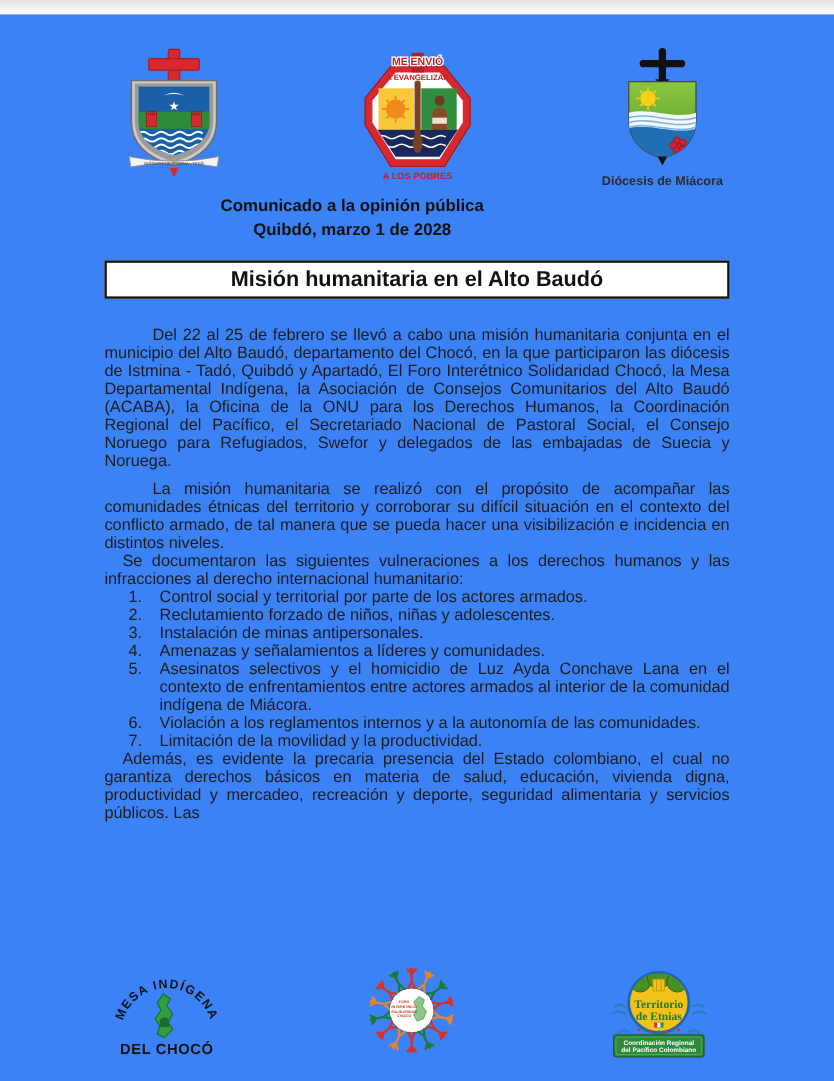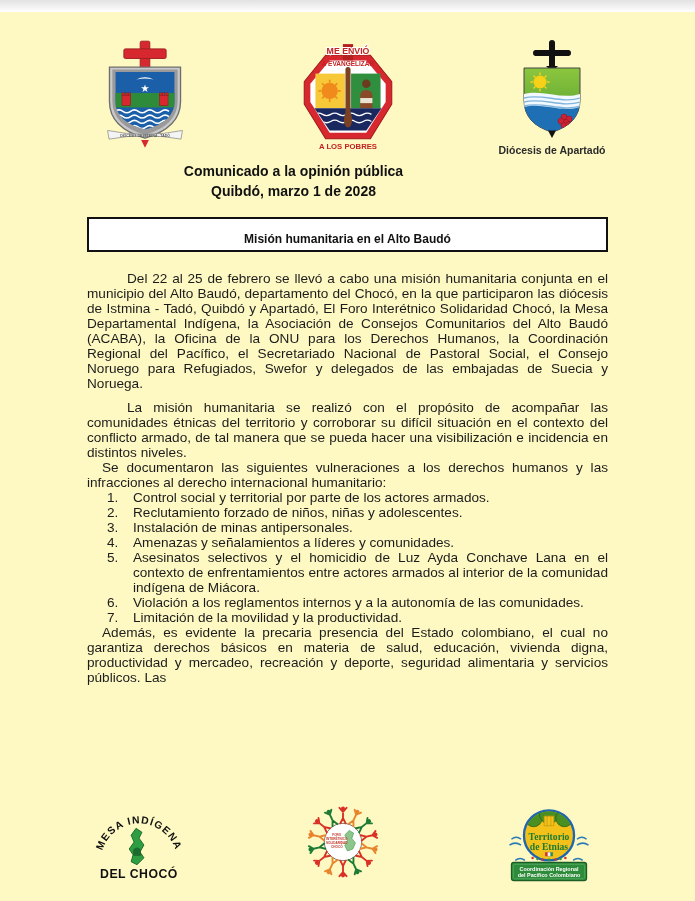--- a/index.html
+++ b/index.html
@@ -1,29 +1,29 @@
 <!DOCTYPE html>
 <html><head>
 <meta charset="utf-8">
 <style>
   html,body{margin:0;padding:0;background:#fff;}
-  .page{position:relative;width:695px;height:901px;background:#fef9c3;overflow:hidden;
+  .page{position:relative;width:695px;height:901px;background:#3b82f6;overflow:hidden;
         font-family:"Liberation Sans",sans-serif;color:#1f1f1f;}
   .top-shade{position:absolute;top:0;left:0;width:695px;height:12px;
              background:linear-gradient(#e2e2e2,#ffffff);}
   
   .logo{position:absolute;}
   .apartado-wrap{position:absolute;left:482px;top:38px;width:140px;text-align:center;}
   .apartado-caption{margin-top:2px;font-size:10.5px;font-weight:bold;color:#2b2b2b;}
   
   .header{position:absolute;top:161px;left:0;width:587px;text-align:center;
           font-weight:bold;font-size:14px;line-height:20px;color:#111;}
   .title-box{position:absolute;top:217px;left:87px;width:517px;border:2px solid #111;
-             text-align:center;font-weight:bold;font-size:12px;color:#111;
-             padding:13px 0 4px 0;background:#fff;}
+             text-align:center;font-weight:bold;font-size:18px;color:#111;
+             padding:3px 0 4px 0;background:#fff;}
   
   .body-text{position:absolute;top:271px;left:87px;width:521px;
              font-size:13.6px;line-height:15px;text-align:justify;color:#1c1c1c;}
   .body-text p{margin:0;}
   .ind-lg{text-indent:40px;}
   .ind-sm{text-indent:15px;}
   .gap-top{margin-top:9px !important;}
   .li{display:flex;}
   .li-num{flex:0 0 26px;margin-left:20px;}
   .li-text{flex:1;text-align:justify;}
@@ -179,21 +179,21 @@
           <circle cx="62" cy="79" r="3"></circle>
             <circle cx="67" cy="81" r="3"></circle>
             <circle cx="64" cy="84.5" r="3"></circle>
           <circle cx="59" cy="83" r="3"></circle>
             <circle cx="62" cy="87.5" r="3"></circle>
             <circle cx="67" cy="86.5" r="3"></circle>
         </g>
       </g>
       <polygon points="46,92.5 54,92.5 50,100" fill="#111"></polygon>
     </svg>
-    <div class="apartado-caption">Diócesis de Apartadó</div>
+    <div class="apartado-caption">Diócesis de Miácora</div>
   </div>
 
   <div class="header">
     <div>Comunicado a la opinión pública</div>
     <div>Quibdó, marzo 1 de 2028</div>
   </div>
 
   <div class="title-box">
     <span>Misión humanitaria en el Alto Baudó</span>
   </div>

